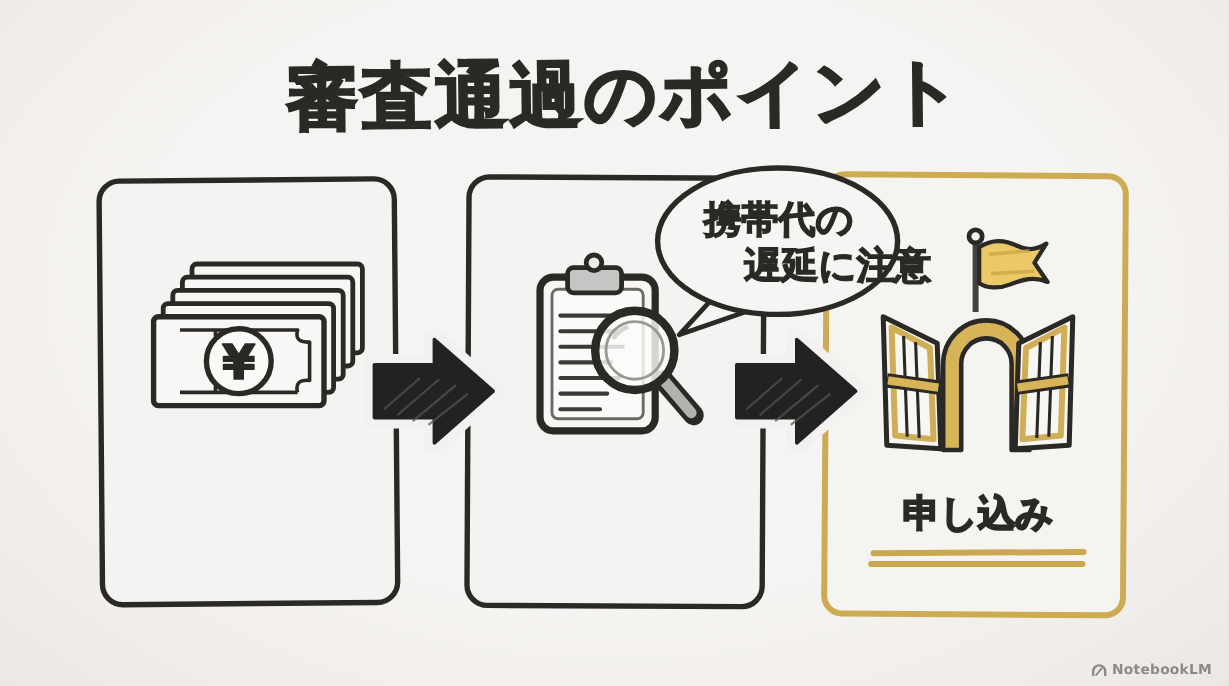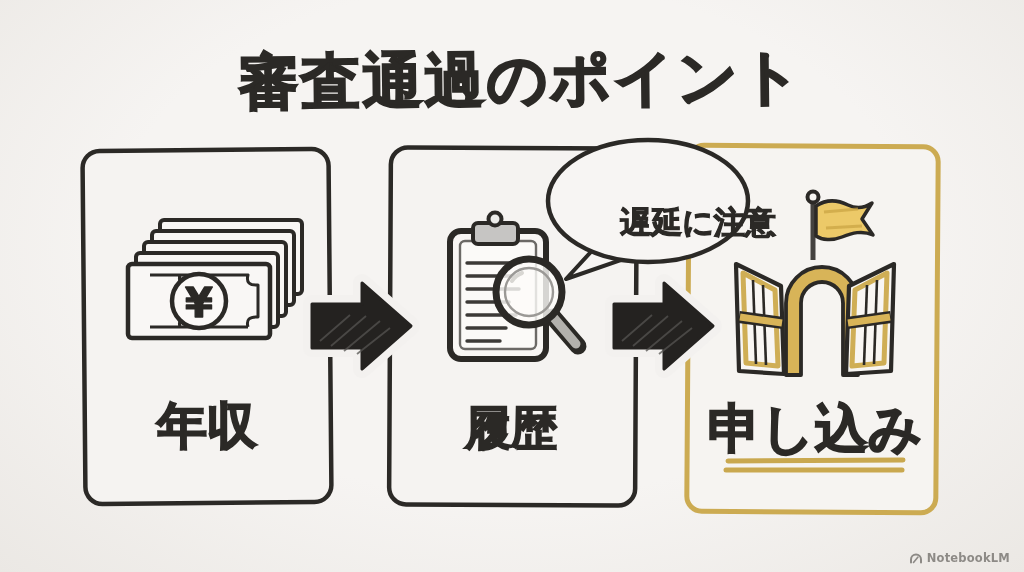--- a/index.html
+++ b/index.html
@@ -12,21 +12,21 @@
   .txt{position:absolute;transform:translate(-50%,-50%);white-space:nowrap;
        font-weight:900;color:#2b2926;text-align:center;line-height:1;}
   .title{left:521px;top:79px;font-size:60px;letter-spacing:2px;
          -webkit-text-stroke:2px #2b2926;transform:translate(-50%,-50%) rotate(-0.6deg);}
   .bubble-line1{left:649px;top:184px;font-size:31px;-webkit-text-stroke:1.2px #2b2926;}
   .bubble-line2{left:650px;top:222px;font-size:31px;margin-left:48px;-webkit-text-stroke:1.2px #2b2926;}
   .label-income{left:207px;top:426px;font-size:50px;-webkit-text-stroke:1.8px #2b2926;}
   .label-credit{left:511px;top:428px;}
   .label-credit .l1{display:block;font-size:37px;-webkit-text-stroke:1.5px #2b2926;margin-bottom:9px;}
   .label-credit .l2{display:block;font-size:46px;-webkit-text-stroke:1.8px #2b2926;}
-  .label-apply{left:815px;top:429px;font-size:53px;font-family:Liberation Serif, serif;-webkit-text-stroke:1.8px #2b2926;}
+  .label-apply{left:815px;top:429px;font-size:31px;-webkit-text-stroke:1.8px #2b2926;}
   .watermark{
     position:absolute;right:14px;bottom:7px;display:flex;align-items:center;gap:4px;
     color:#8d8a86;font-size:11.5px;font-weight:700;letter-spacing:0.2px;
   }
   .watermark svg{display:block;}
 </style>
 </head>
 <body>
 
 <div class="stage">
@@ -113,26 +113,25 @@
     </g>
 
     <g>
       <polygon points="600,242 566,279 644,252" fill="#f7f5f3" stroke="#2b2926" stroke-width="4" stroke-linejoin="round"></polygon>
       <ellipse cx="648" cy="201" rx="100" ry="61" fill="#f7f5f3" stroke="#2b2926" stroke-width="4.5"></ellipse>
     </g>
   </svg>
 
   <div class="txt title">審査通過のポイント</div>
 
+  <div class="txt bubble-line1">携帯代の</div>
   <div class="txt bubble-line2">遅延に注意</div>
 
-  <div class="txt label-income">年収</div>
 
   <div class="txt label-credit">
-    <span class="l2">履歴</span>
   </div>
 
   <div class="txt label-apply">申し込み</div>
 
   <div class="watermark">
     <svg width="14" height="12" viewBox="0 0 14 12">
       <path d="M2,10.5 V7.5 A5,5 0 0 1 12,7.5 V10.5" fill="none" stroke="#8d8a86" stroke-width="2" stroke-linecap="round"></path>
       <line x1="4.5" y1="10.5" x2="9" y2="5" stroke="#8d8a86" stroke-width="1.6" stroke-linecap="round"></line>
     </svg>
     <span>NotebookLM</span>

